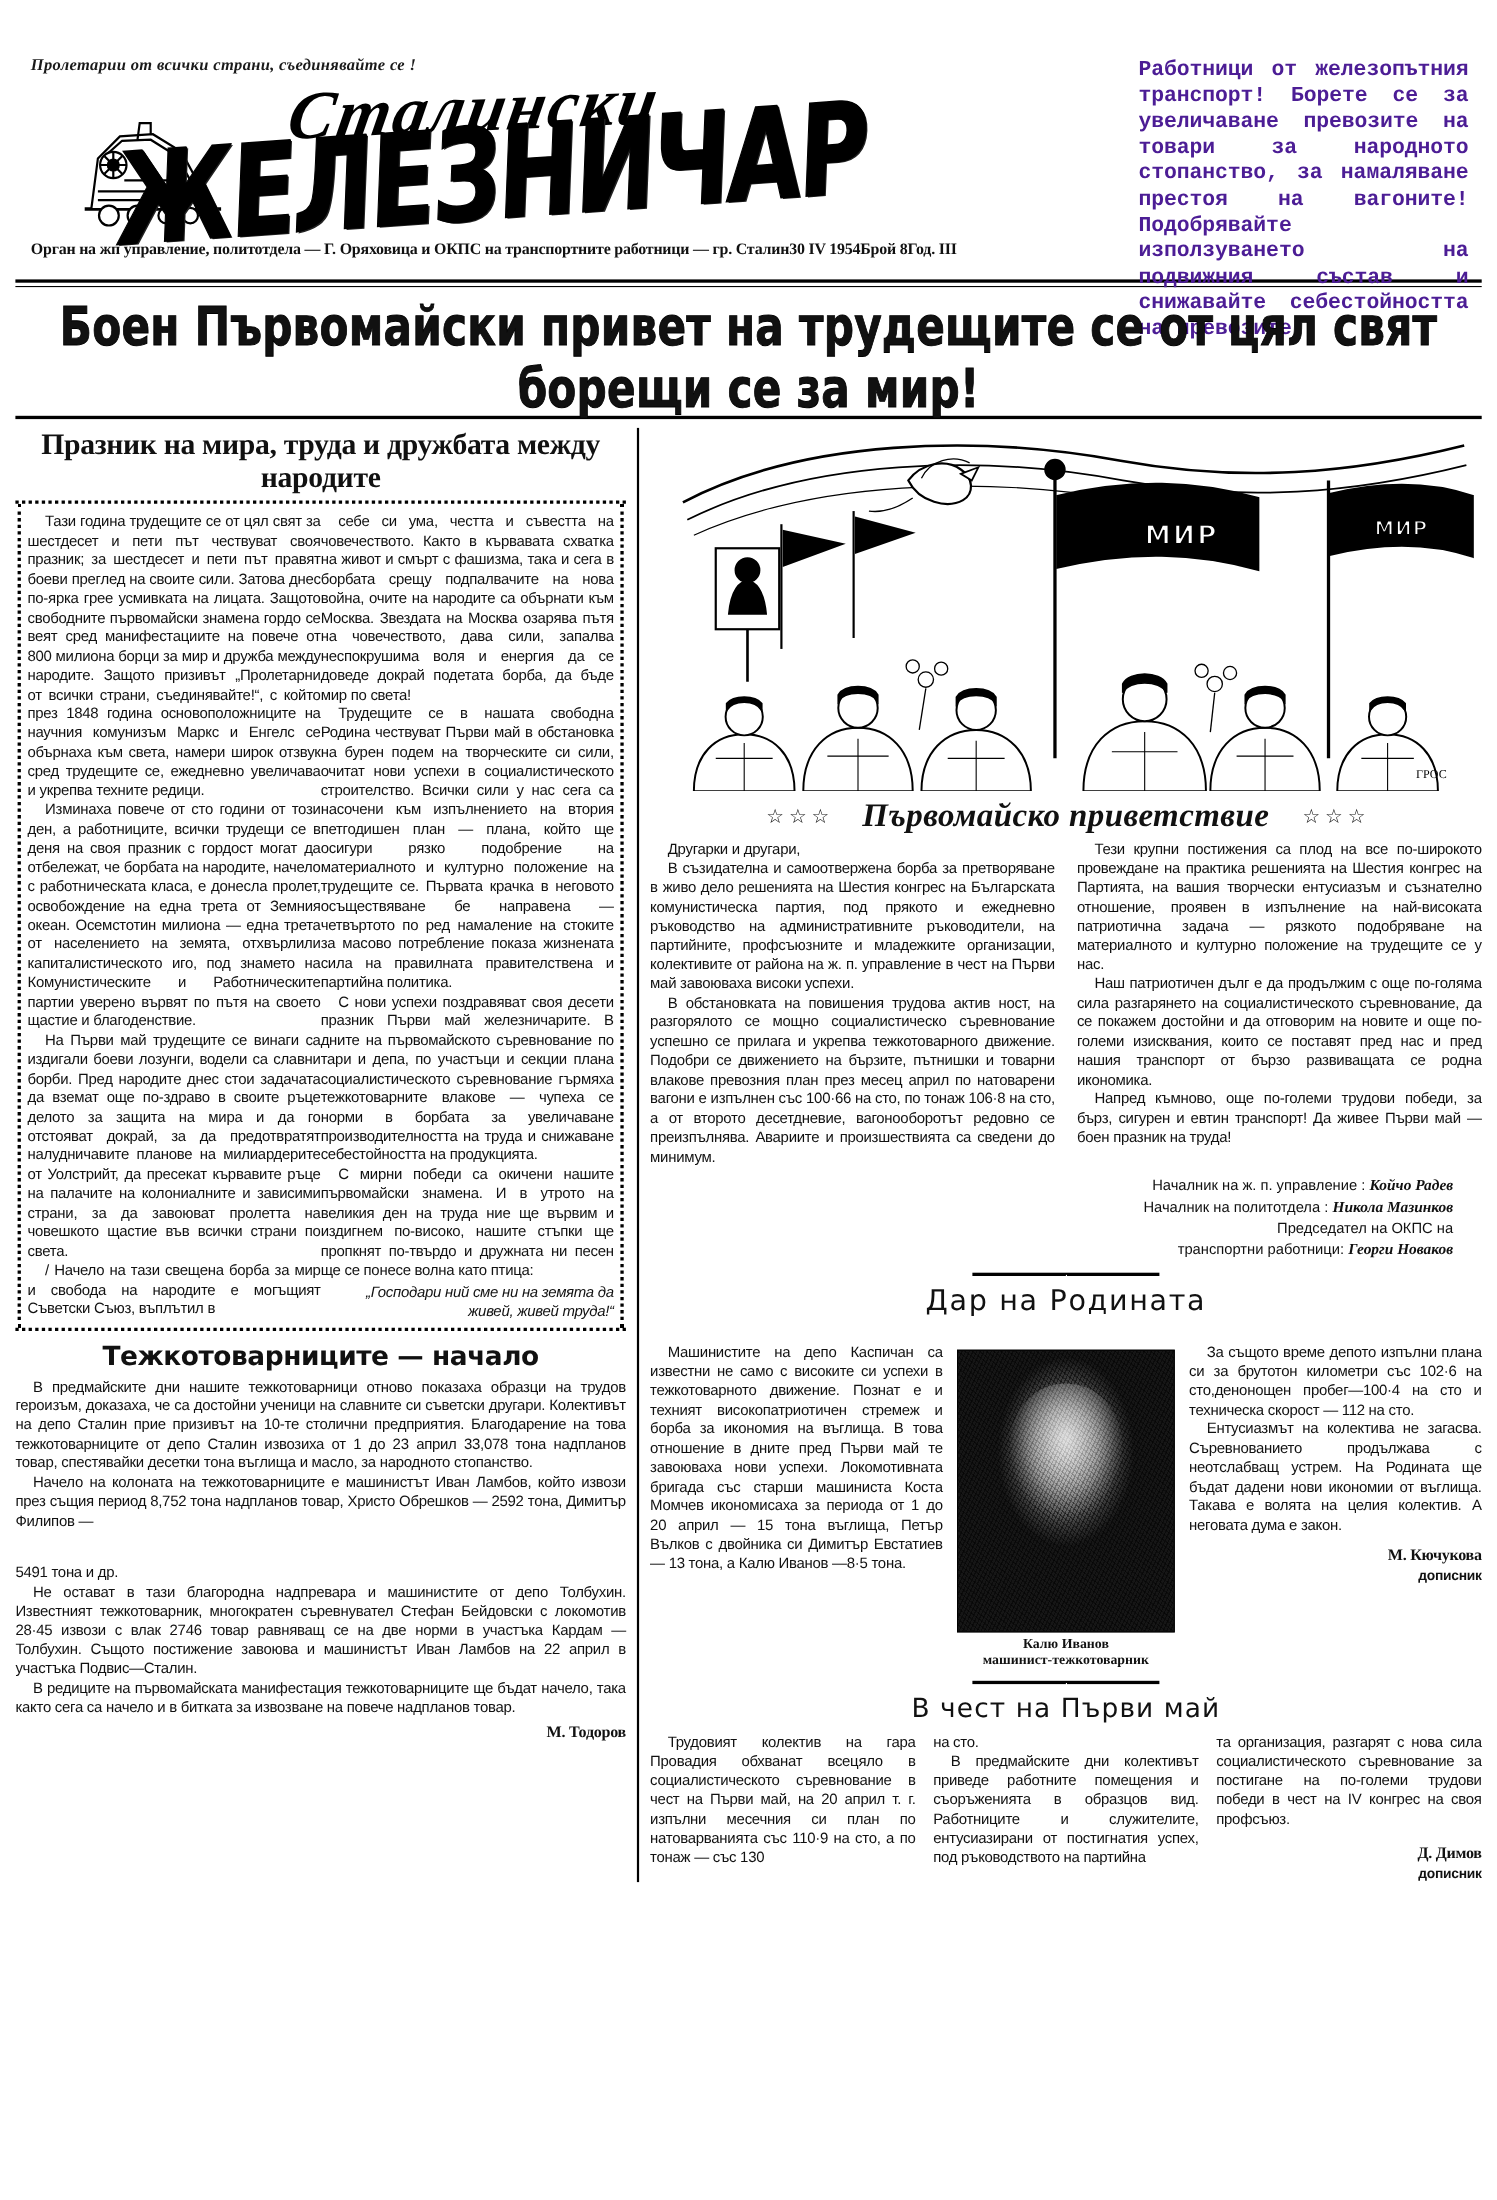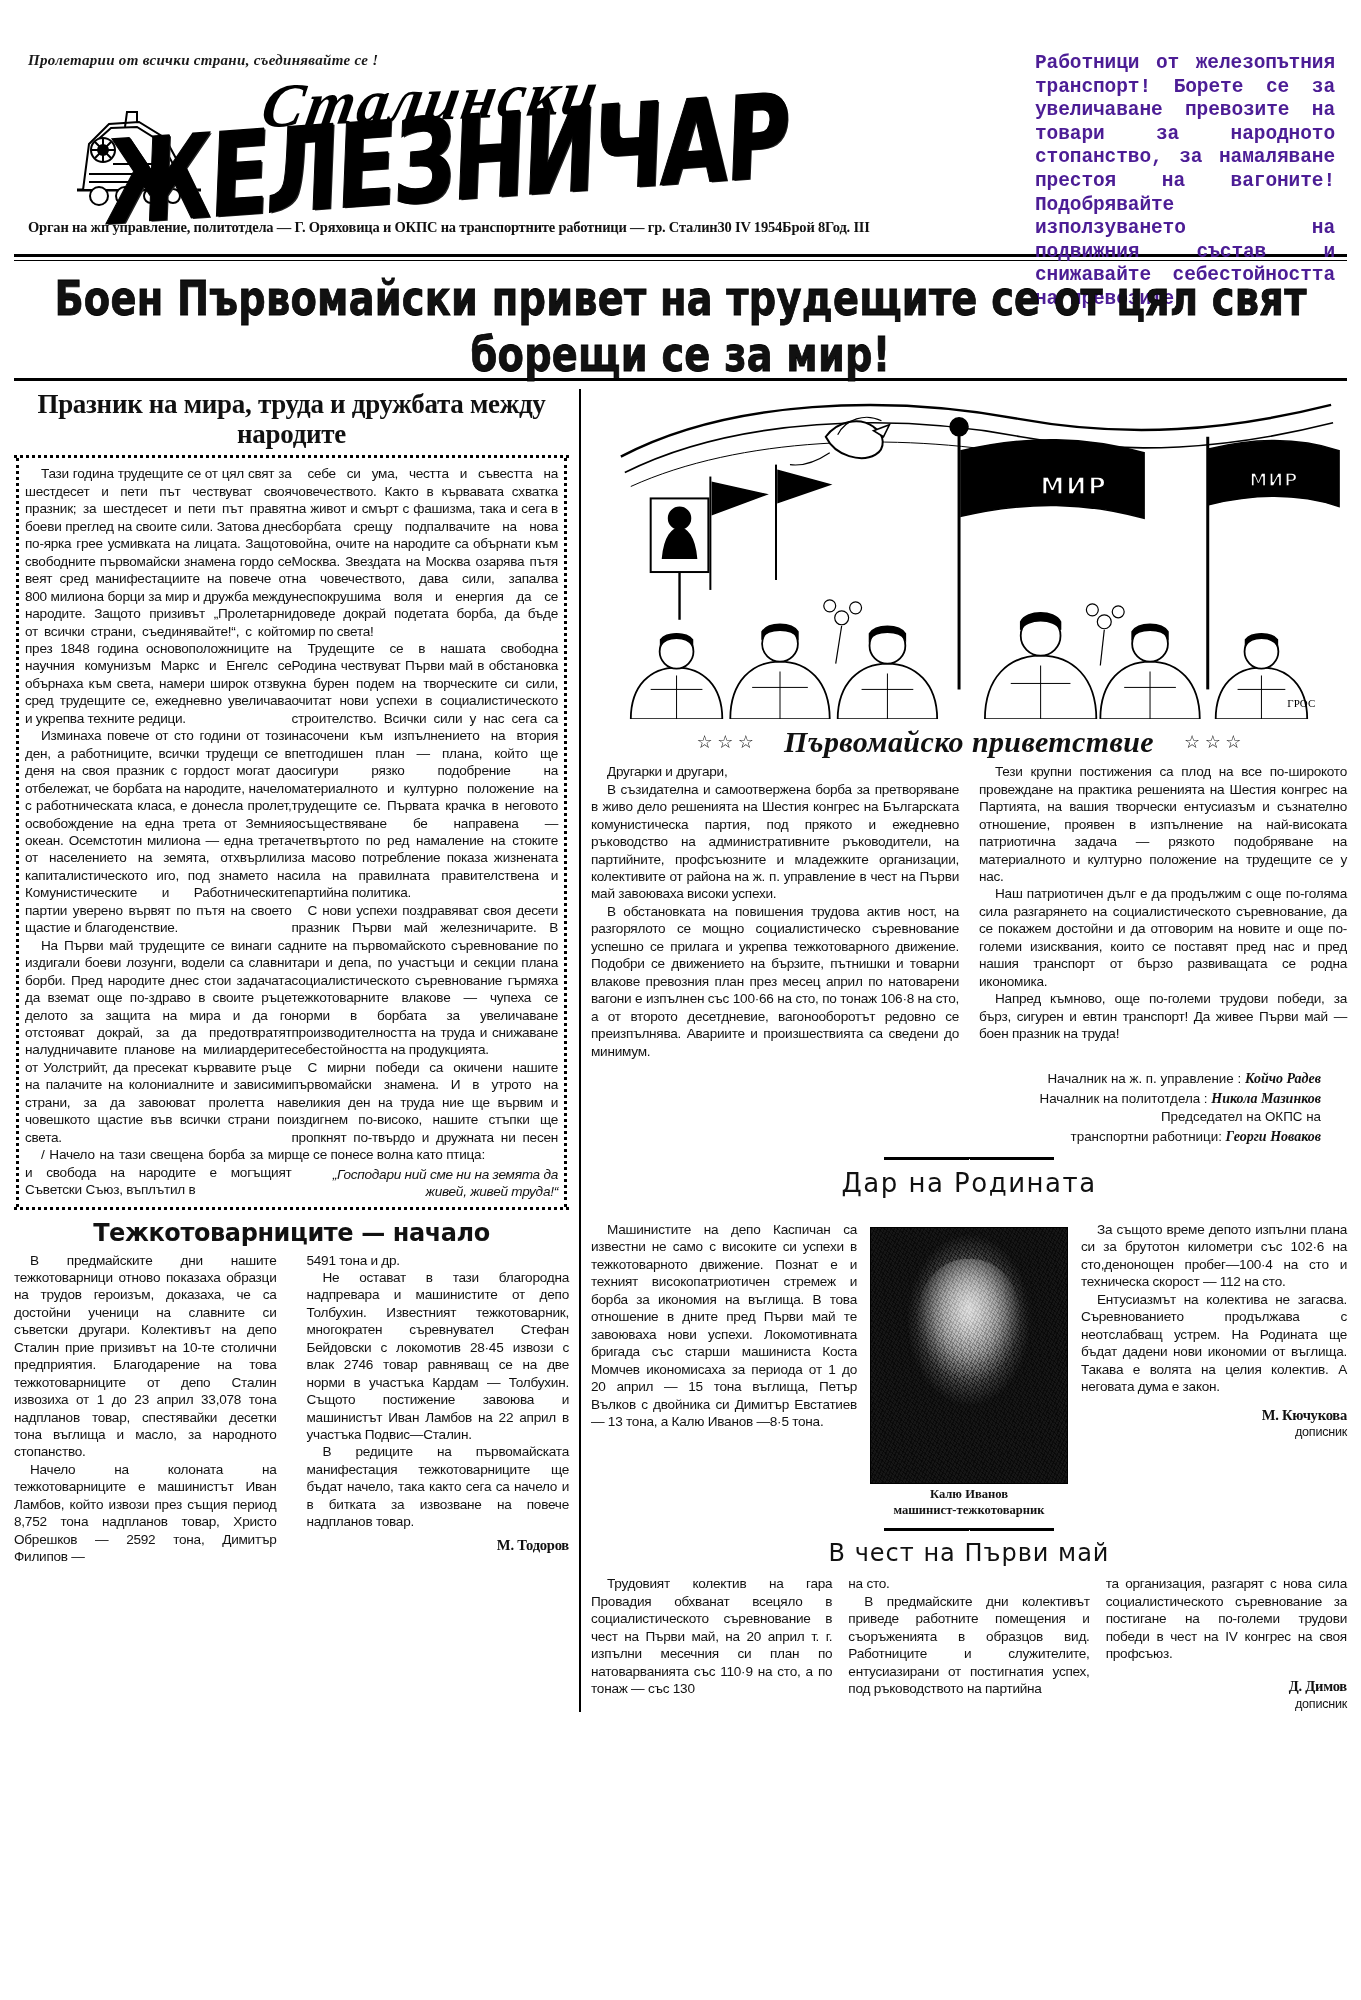--- a/index.html
+++ b/index.html
@@ -119,21 +119,21 @@
     margin-top:9px;font-family:"Liberation Sans", sans-serif;font-size:13.4px;
     line-height:1.4;text-align:right;padding-right:26px;
   }
   .signblock i{font-family:"Liberation Serif", serif;font-style:italic;font-weight:700;font-size:14px;}
   .signblock .ind{padding-left:26px;}
 
   .byline{
     text-align:right;font-family:"Liberation Serif", serif;font-weight:700;
     font-size:14.6px;margin-top:5px;
   }
-  .byline small{display:block;font-weight:400;font-size:12.6px;font-family:"Liberation Sans",sans-serif;}
+  .byline small{display:block;font-weight:700;font-size:12.6px;font-family:"Liberation Sans",sans-serif;}
 
   .photo{
     width:196px;height:255px;margin:6px auto 3px auto;
     background:
       repeating-linear-gradient(115deg, rgba(0,0,0,.50) 0 1px, rgba(255,255,255,0) 1px 3px),
       repeating-linear-gradient(38deg, rgba(0,0,0,.42) 0 1px, rgba(255,255,255,0) 1px 4px),
       radial-gradient(ellipse 62px 86px at 50% 36%, #cfcfcf 0%, #8d8d8d 45%, #3a3a3a 78%, #161616 100%),
       #1d1d1d;
     position:relative;border:1px solid #000;
   }
@@ -236,21 +236,21 @@
               <p>С нови успехи поздравяват своя десети празник Първи май железничарите. В дните на първомайското съревнование по тари и депа, по участъци и секции плана социалистическото съревнование гърмяха тежкотоварните влакове — чупеха се норми в борбата за увеличаване производителността на труда и снижаване себестойността на продукцията.</p>
               <p>С мирни победи са окичени нашите първомайски знамена. И в утрото на великия ден на труда ние ще вървим и издигнем по-високо, нашите стъпки ще пропкнят по-твърдо и дружната ни песен ще се понесе волна като птица:</p>
               <p style="text-align:right;font-style:italic;margin-top:2px;">„Господари ний сме ни на земята да живей, живей труда!“</p>
             </div>
           </div>
         </div>
       </div>
 
       <h2 class="art-title-2" style="margin-top:9px;">Тежкотоварниците — начало</h2>
 
-      <div style="display:flex;gap:30px;">
+      <div style="display:flex;gap:30px;flex-direction:column;">
         <div class="body" style="flex:1;">
           <p>В предмайските дни нашите тежкотоварници отново показаха образци на трудов героизъм, доказаха, че са достойни ученици на славните си съветски другари. Колективът на депо Сталин прие призивът на 10-те столични предприятия. Благодарение на това тежкотоварниците от депо Сталин извозиха от 1 до 23 април 33,078 тона надпланов товар, спестявайки десетки тона въглища и масло, за народното стопанство.</p>
           <p>Начело на колоната на тежкотоварниците е машинистът Иван Ламбов, който извози през същия период 8,752 тона надпланов товар, Христо Обрешков — 2592 тона, Димитър Филипов —</p>
         </div>
         <div class="body" style="flex:1;">
           <p class="noind">5491 тона и др.</p>
           <p>Не остават в тази благородна надпревара и машинистите от депо Толбухин. Известният тежкотоварник, многократен съревнувател Стефан Бейдовски с локомотив 28·45 извози с влак 2746 товар равняващ се на две норми в участъка Кардам — Толбухин. Същото постижение завоюва и машинистът Иван Ламбов на 22 април в участъка Подвис—Сталин.</p>
           <p>В редиците на първомайската манифестация тежкотоварниците ще бъдат начело, така както сега са начело и в битката за извозване на повече надпланов товар.</p>
           <div class="byline">М. Тодоров</div>
         </div>

